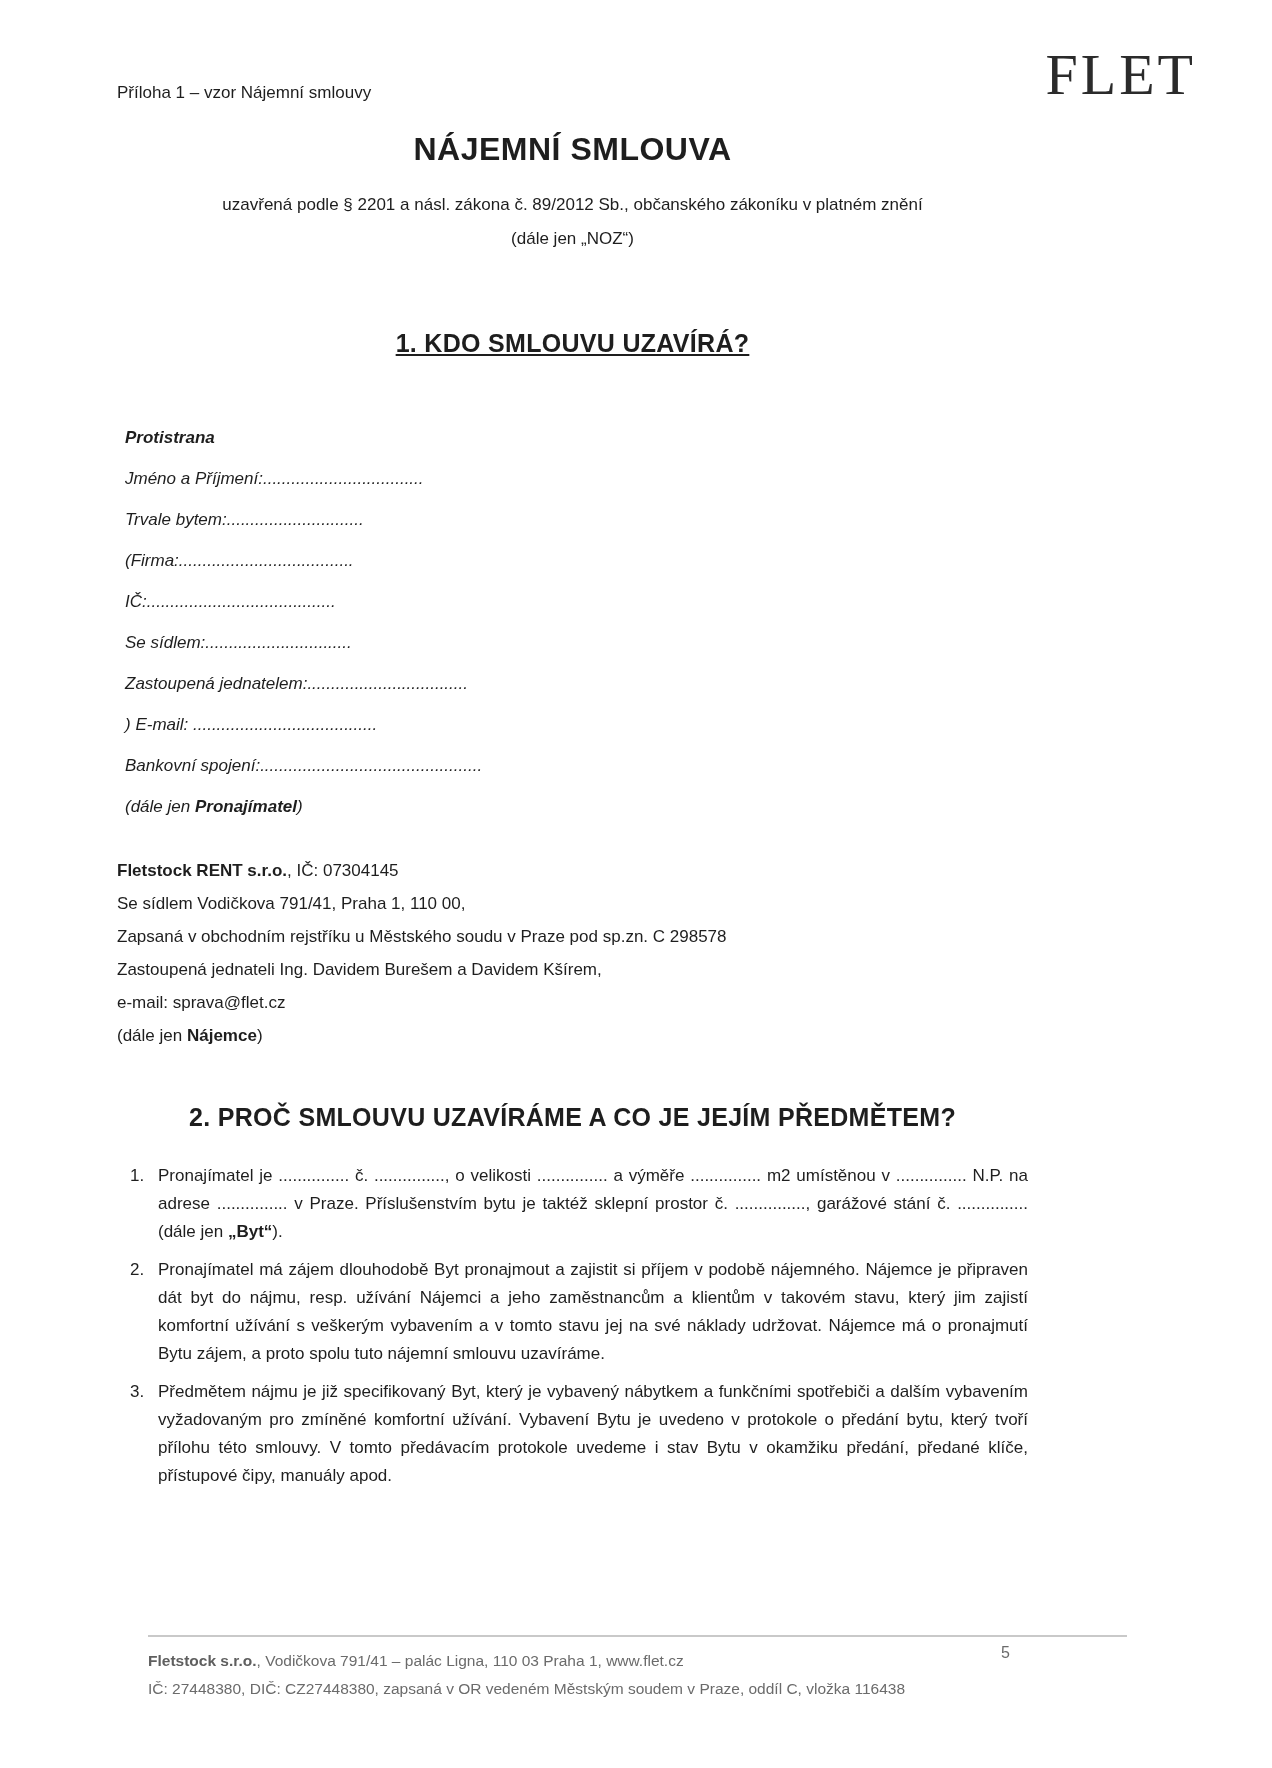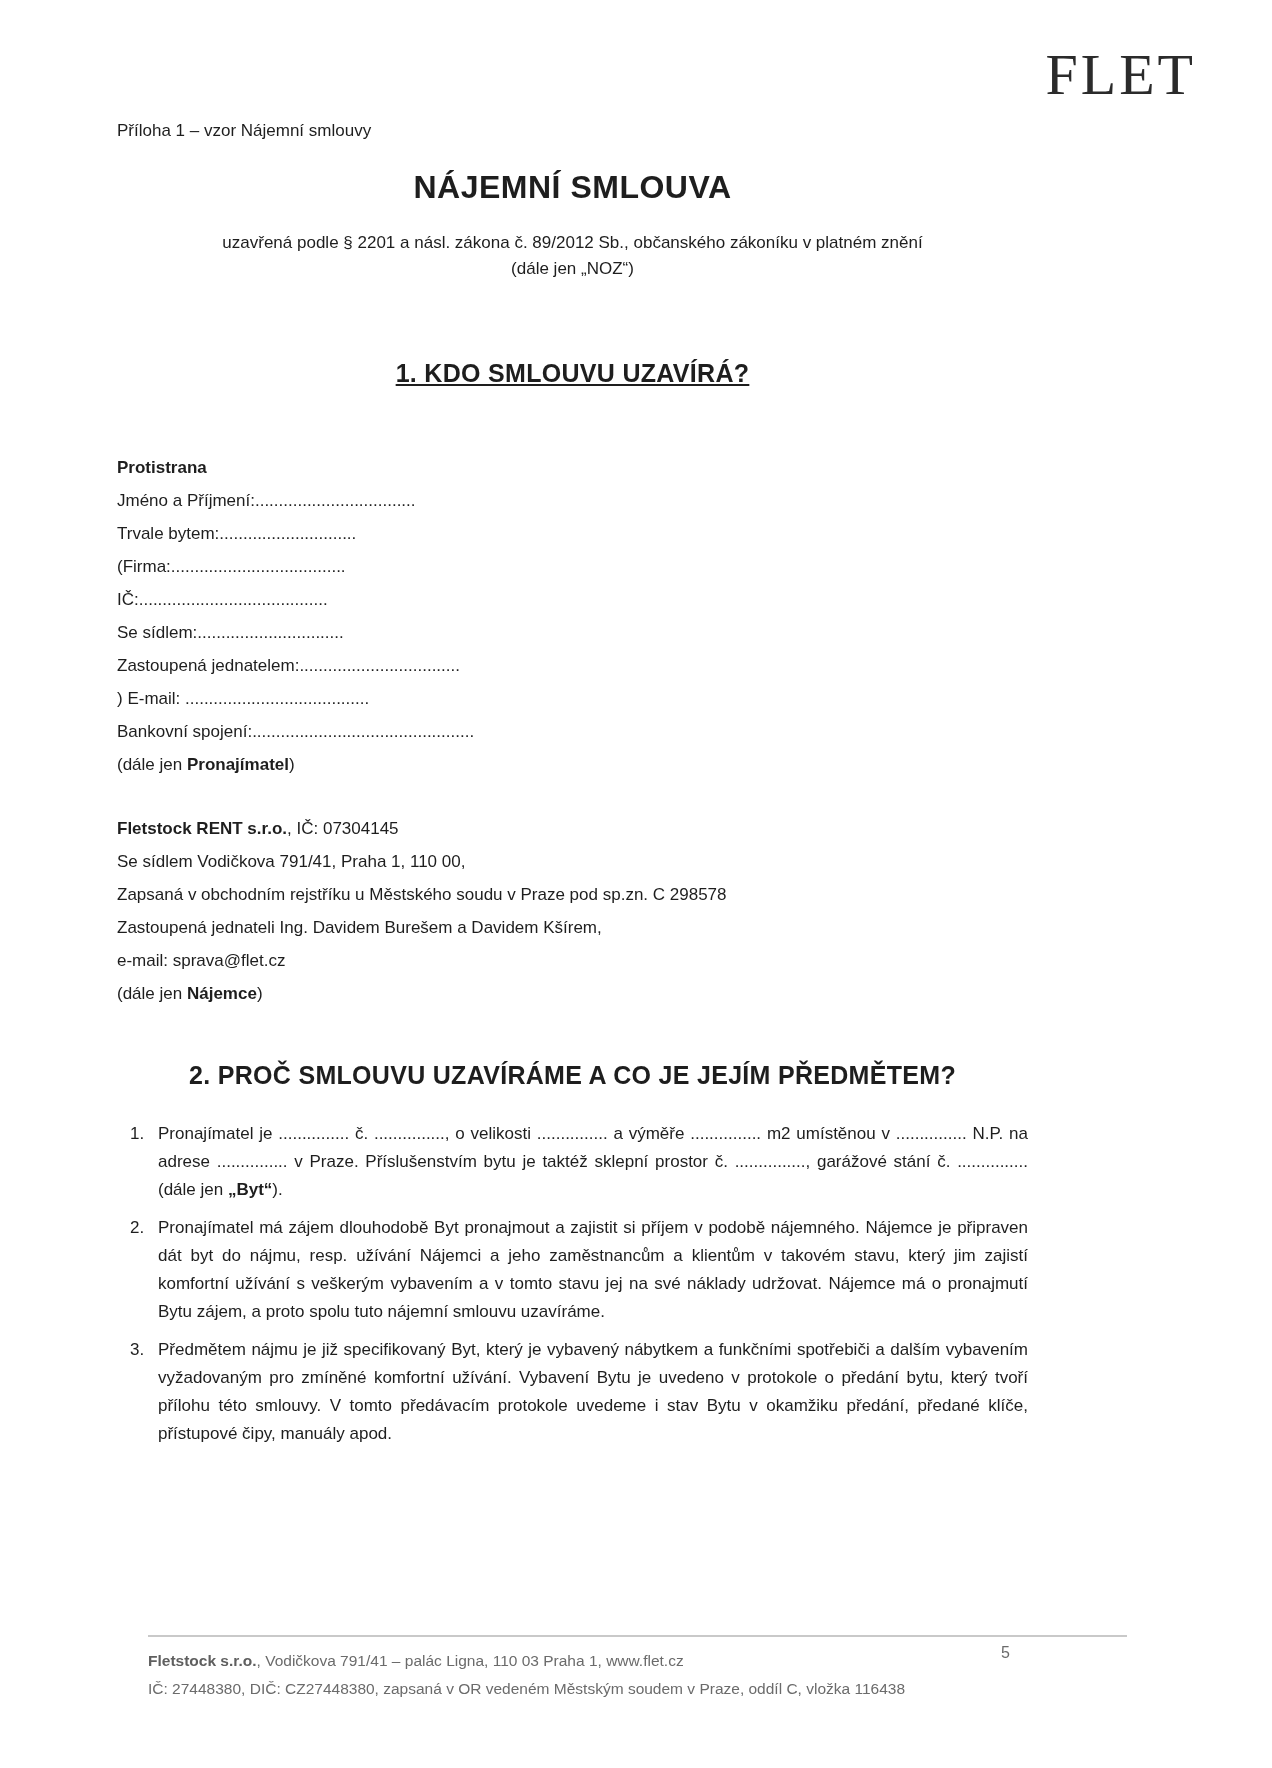--- a/index.html
+++ b/index.html
@@ -13,40 +13,40 @@
     overflow:hidden;
   }
   .logo{
     position:absolute;top:46px;right:76px;
     font-family:"Liberation Serif", serif;
     font-size:58px;line-height:58px;
     letter-spacing:3px;
     color:#2b2b2b;
   }
   .content{
-    padding:120px 244px 0 117px; 
+    padding:82px 244px 0 117px; 
     font-size:17px;
   }
   .attachment{margin:0;line-height:22px;}
   .title{
     margin:26px 0 0;
     font-size:32px;line-height:38px;
     font-weight:700;text-align:center;
     letter-spacing:.5px;
   }
-  .subtitle{margin:0;text-align:center;line-height:26px;}
+  .subtitle{margin:8px;text-align:center;line-height:26px;}
   .subtitle.first{margin-top:24px;}
   .section-heading{
     margin:0;font-size:25px;line-height:30px;
     font-weight:700;text-align:center;letter-spacing:.3px;
   }
   .section-heading.s1{margin-top:76px;text-decoration:underline;}
   .section-heading.s2{margin-top:50px;}
   .party-block{margin-top:63px;}
-  .party-block p{margin:0;line-height:33px;}
+  .party-block p{margin:8px;line-height:33px;font-style:italic;}
   .bold{font-weight:700;}
   .tenant-block{margin-top:31px;}
   .tenant-block p{margin:0;line-height:33px;}
   .clauses{margin:30px 0 0;padding:0;list-style:none;}
   .clause{
     position:relative;
     padding-left:41px;
     margin:0 0 10px 0;
     line-height:28px;
     text-align:justify;

